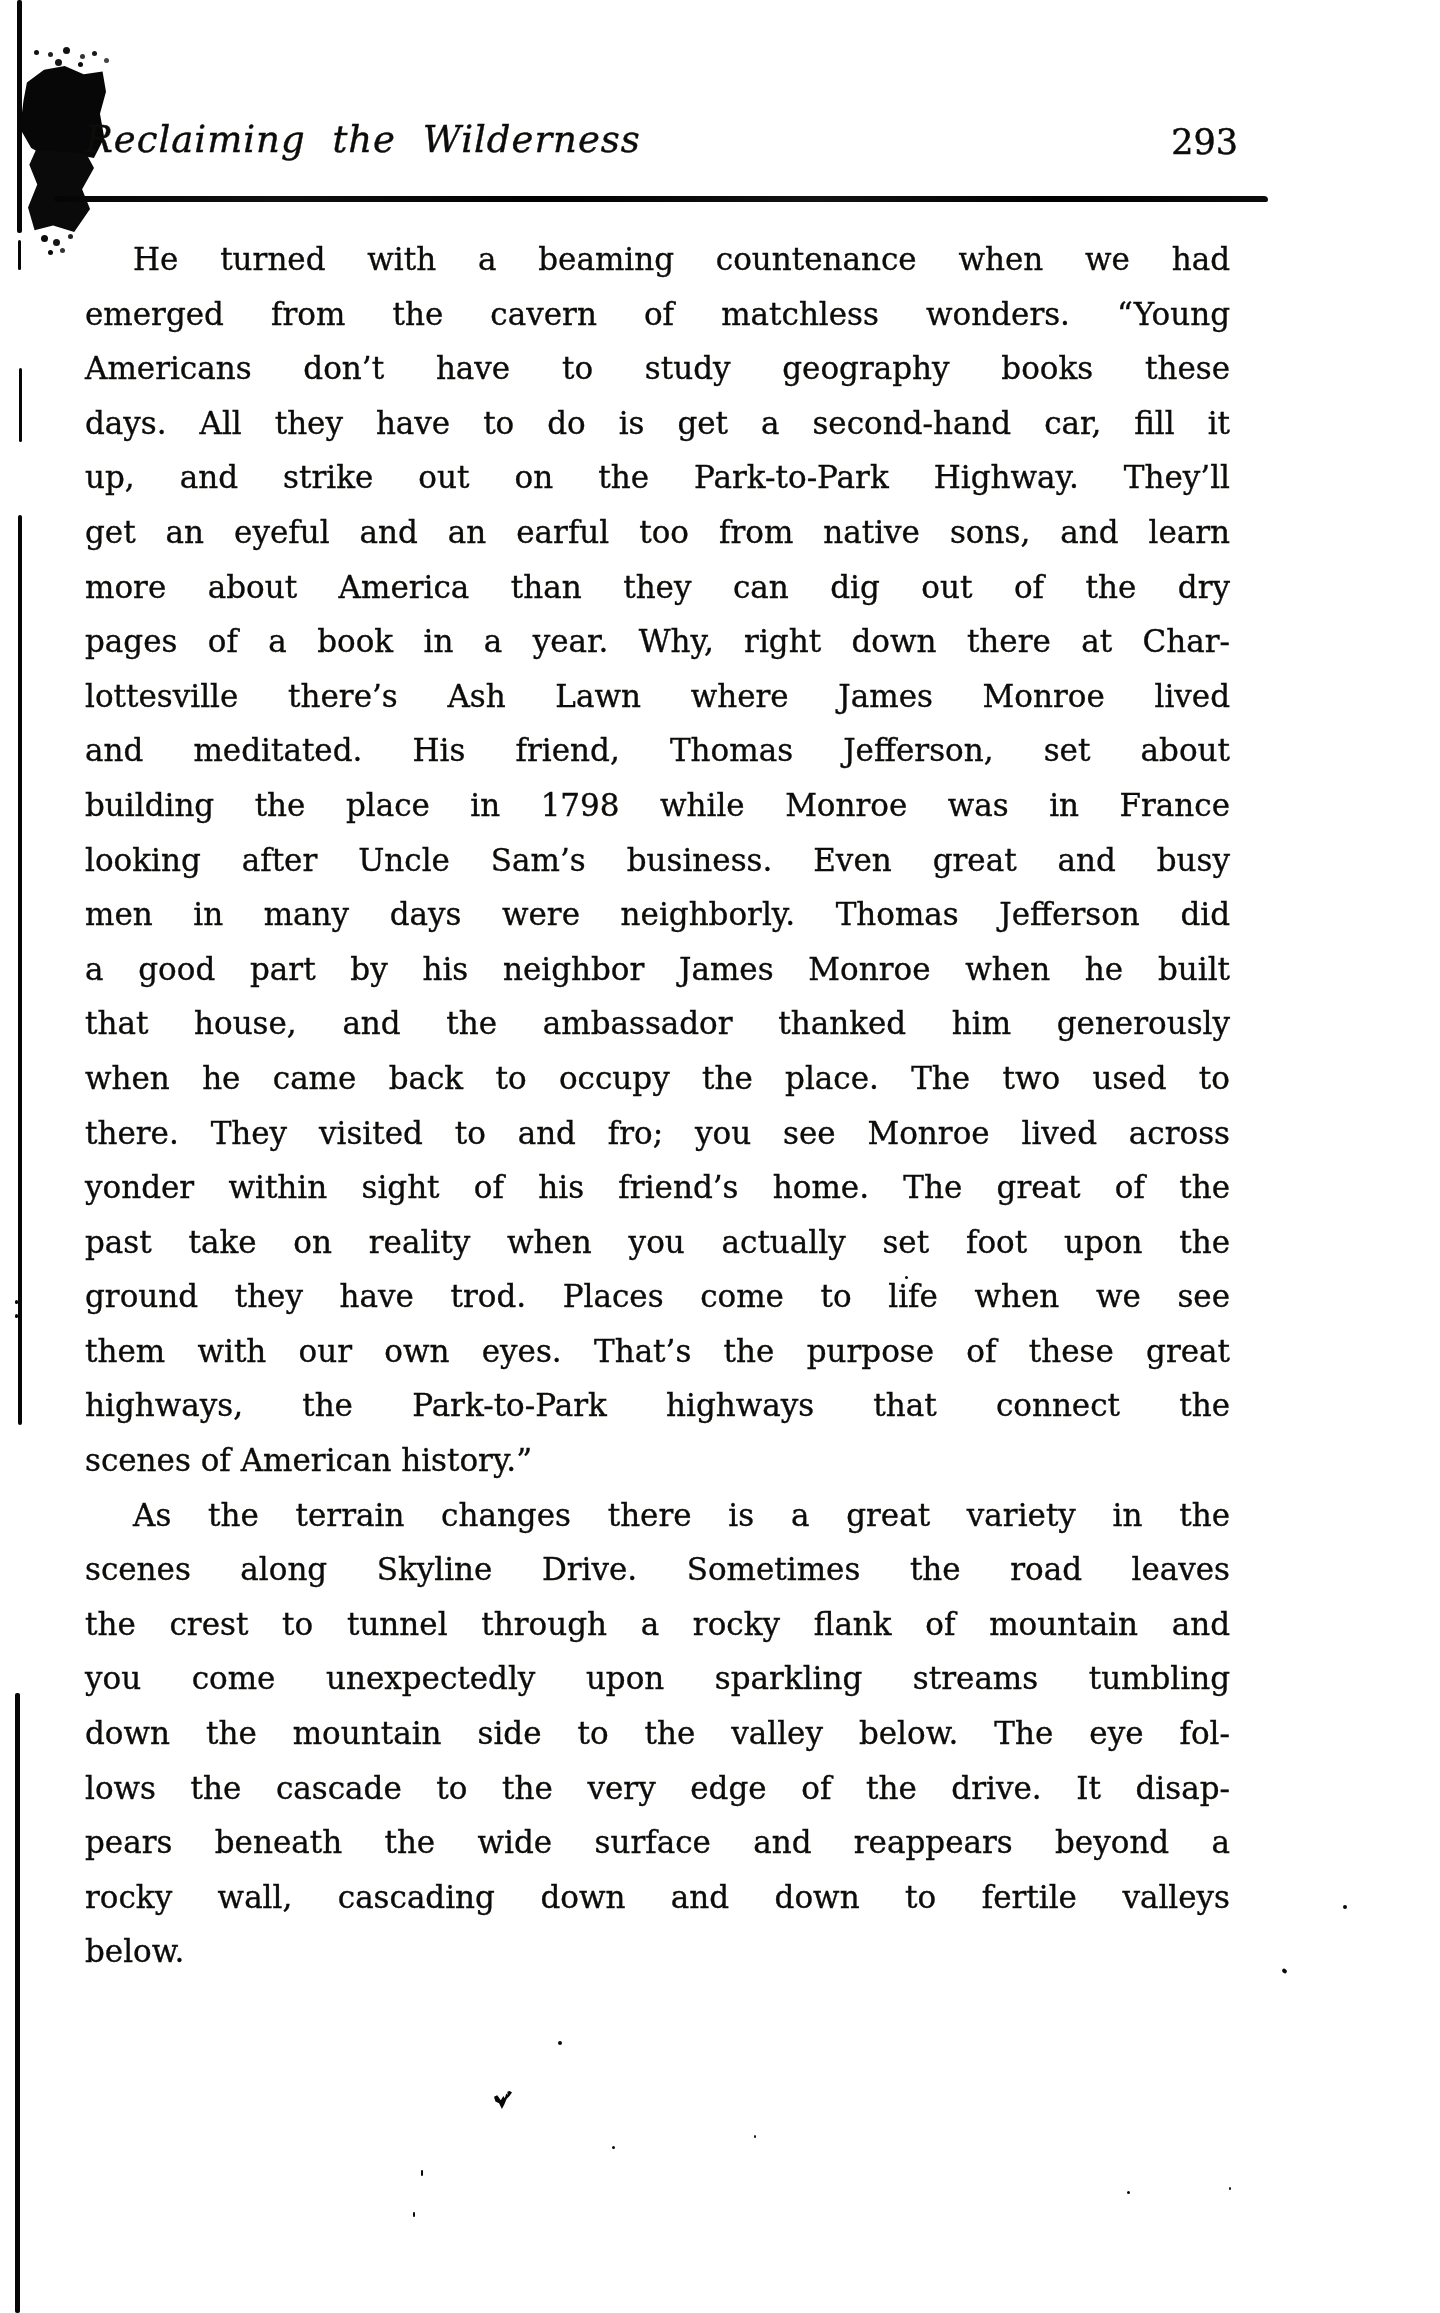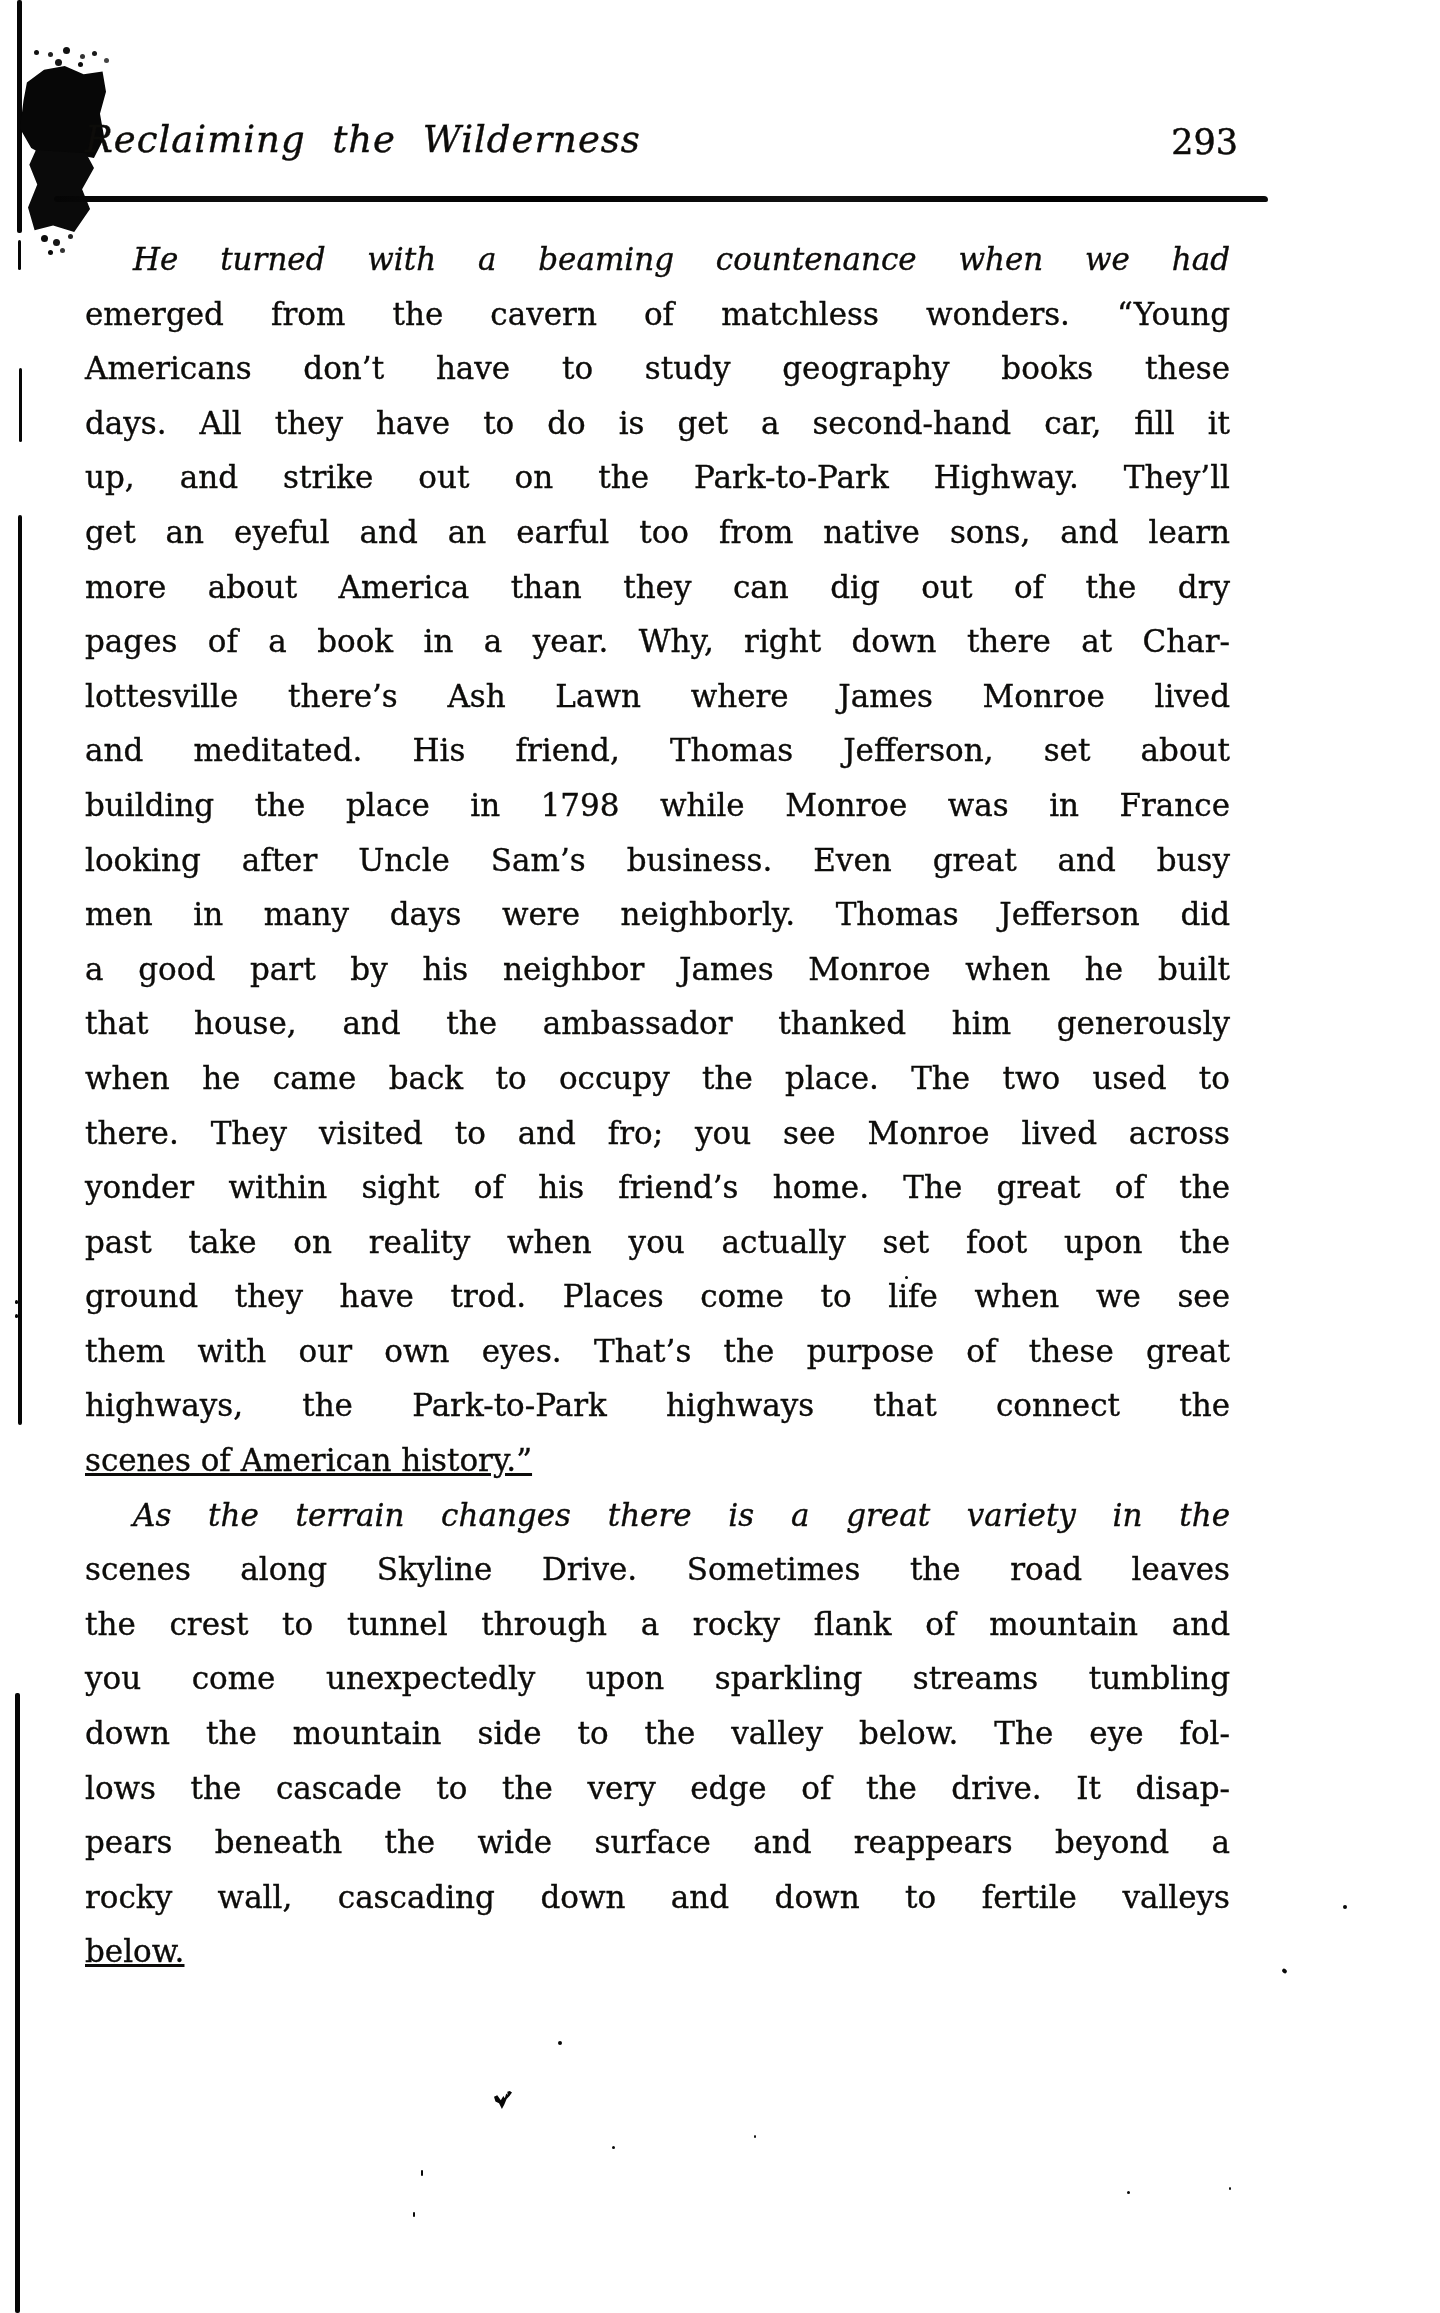--- a/index.html
+++ b/index.html
@@ -63,22 +63,22 @@
     position:absolute;left:85px;top:232px;width:1145px;
     font-size:31px;line-height:54.6px;
     -webkit-text-stroke:0.35px #0d0c0a;
   }
   .para{margin:0;}
   .para .line{
     text-align:justify;
     text-align-last:justify;
     white-space:normal;
   }
-  .para .line:first-child{text-indent:48px;font-style:italic;}
-  .para .line:last-child{text-align:center;text-align-last:left;text-decoration:underline;}
+  .para .line:first-child{text-indent:48px;}
+  .para .line:last-child{text-align:center;text-align-last:left;}
 
   
   .speck{position:absolute;background:#090909;border-radius:50%;}
   .s1{left:558px;top:2041px;width:4px;height:4px;}
   .s2{left:612px;top:2146px;width:3px;height:3px;}
   .s3{left:421px;top:2170px;width:2px;height:6px;border-radius:1px;}
   .s4{left:413px;top:2212px;width:2px;height:5px;border-radius:1px;}
   .s5{left:1343px;top:1905px;width:4px;height:4px;}
   .s6{left:1282px;top:1969px;width:5px;height:4px;border-radius:2px;transform:rotate(35deg);}
   .s7{left:754px;top:2135px;width:2px;height:3px;}

